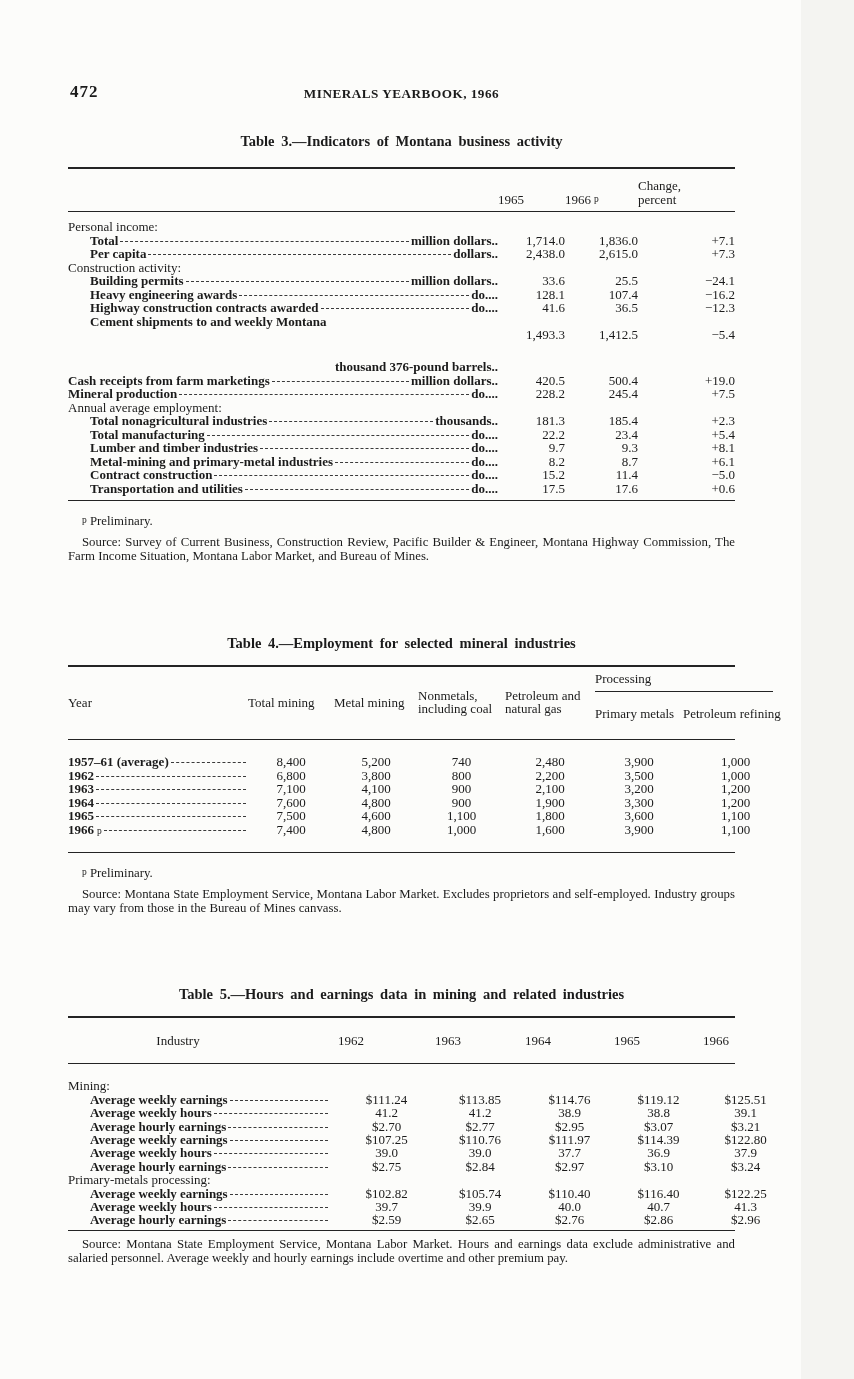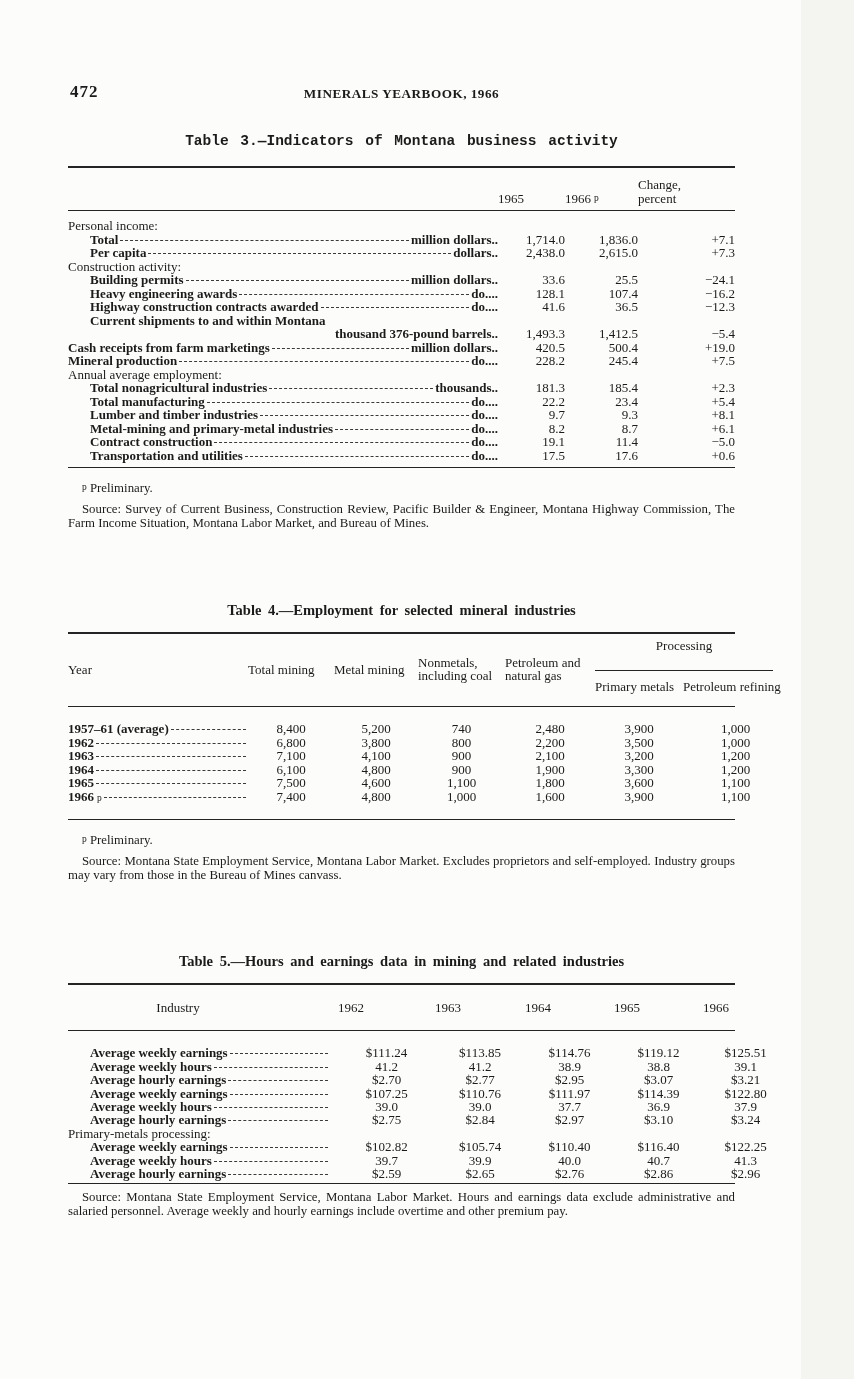--- a/index.html
+++ b/index.html
@@ -10,21 +10,21 @@
     font-size:13px;
   }
   .content{padding:86px 66px 0 68px;}
 
   
   .runhead{position:relative;text-align:center;font-weight:700;font-size:13.2px;letter-spacing:.5px;height:20px;}
   .pageno{position:absolute;left:2px;top:-4px;font-size:17px;letter-spacing:1px;}
 
   
   .tbl-title{text-align:center;font-weight:700;font-size:14.5px;word-spacing:3px;margin:0;}
-  #t3-title{margin-top:27px;font-family:Liberation Mono, monospace;}
+  #t3-title{margin-top:27px;}
   #t4-title{margin-top:72px;}
   #t5-title{margin-top:70px;}
 
   
   .rule{border:0;border-top:2px solid #242424;height:0;margin:0;}
   .rule.heavy{border-top-width:2.6px;}
   .rule.thin{border-top-width:1.6px;}
   .mt17{margin-top:17px;} .mt13{margin-top:13px;}
 
   
@@ -37,30 +37,30 @@
   .sup{font-size:9.5px;vertical-align:2px;}
   .mk{margin-left:3px;}
   .hcell{text-align:left;line-height:13.5px;}
 
   
   .t3-grid{display:grid;grid-template-columns:1fr 67px 73px 97px;}
   .t3-head{align-items:end;padding:7px 0 5px;min-height:30px;}
   .t3-body{padding:8px 0 5px;}
   .t3-row{line-height:13.5px;}
   .t3-grid .num{text-align:right;}
-  .unitline{justify-content:flex-end;}
+  .unitline{justify-content:flex-end;margin-top:32px;}
 
   
   .t4-grid{display:grid;grid-template-columns:180px 86px 84px 87px 90px 88px 105px;}
   .t4-head{align-items:center;padding:3px 0 5px;min-height:64px;}
   .t4-body{padding:8px 0 14px;margin-top:7px;}
   .t4-row{line-height:13.5px;}
   .t4-grid .num{text-align:center;}
   .proc{align-self:stretch;display:flex;flex-direction:column;}
-  .proc-head{text-align:center;border-bottom:1.6px solid #242424;margin-right:15px;padding:1px 0 16px;}
+  .proc-head{text-align:left;border-bottom:1.6px solid #242424;margin-right:15px;padding:1px 0 4px;}
   .proc-cols{display:grid;grid-template-columns:88px 105px;flex:1;align-items:center;}
 
   
   .t5-grid{display:grid;grid-template-columns:270px 97px 90px 89px 89px 85px;}
   .t5-head{align-items:center;padding:16px 0;}
   .t5-head .hstub{text-align:center;padding-right:50px;}
   .t5-body{padding:15px 0 3px;}
   .t5-row{line-height:13.4px;}
   .t5-grid .num{text-align:center;}
   .t5-grid .stub{padding-right:8px;}
@@ -149,21 +149,21 @@
               <span class="lbl">Highway construction contracts awarded</span>
               <span class="lead"></span>
               <span class="unit">do....</span>
             </div>
             <div class="num">41.6</div>
             <div class="num">36.5</div>
             <div class="num">−12.3</div>
           </div>
           <div class="t3-grid t3-row">
             <div class="stub ind" style="grid-column: 1 / -1;">
-              <span class="lbl">Current shipments to and within Montana</span>
+              <span class="lbl">Cement shipments to and weekly Montana</span>
             </div>
           </div>
           <div class="t3-grid t3-row">
             <div class="stub unitline">
               <span class="unit">thousand 376-pound barrels..</span>
             </div>
             <div class="num">1,493.3</div>
             <div class="num">1,412.5</div>
             <div class="num">−5.4</div>
           </div>
@@ -229,21 +229,21 @@
             <div class="num">8.2</div>
             <div class="num">8.7</div>
             <div class="num">+6.1</div>
           </div>
           <div class="t3-grid t3-row">
             <div class="stub ind">
               <span class="lbl">Contract construction</span>
               <span class="lead"></span>
               <span class="unit">do....</span>
             </div>
-            <div class="num">19.1</div>
+            <div class="num">15.2</div>
             <div class="num">11.4</div>
             <div class="num">−5.0</div>
           </div>
           <div class="t3-grid t3-row">
             <div class="stub ind">
               <span class="lbl">Transportation and utilities</span>
               <span class="lead"></span>
               <span class="unit">do....</span>
             </div>
             <div class="num">17.5</div>
@@ -315,21 +315,21 @@
             <div class="num">900</div>
             <div class="num">2,100</div>
             <div class="num">3,200</div>
             <div class="num">1,200</div>
           </div>
           <div class="t4-grid t4-row">
             <div class="stub">
               <span class="lbl">1964</span>
               <span class="lead"></span>
             </div>
-            <div class="num">6,100</div>
+            <div class="num">7,600</div>
             <div class="num">4,800</div>
             <div class="num">900</div>
             <div class="num">1,900</div>
             <div class="num">3,300</div>
             <div class="num">1,200</div>
           </div>
           <div class="t4-grid t4-row">
             <div class="stub">
               <span class="lbl">1965</span>
               <span class="lead"></span>
@@ -373,20 +373,23 @@
         <div class="hcell">1962</div>
         <div class="hcell">1963</div>
         <div class="hcell">1964</div>
         <div class="hcell">1965</div>
         <div class="hcell">1966</div>
       </div>
 
       <div class="rule thin"></div>
       <div class="t5-body" id="t5-body">
           <div class="t5-grid t5-row">
+            <div class="stub grouplbl" style="grid-column: 1 / -1;">Mining:</div>
+          </div>
+          <div class="t5-grid t5-row">
             <div class="stub ind">
               <span class="lbl">Average weekly earnings</span>
               <span class="lead"></span>
             </div>
             <div class="num">$111.24</div>
             <div class="num">$113.85</div>
             <div class="num">$114.76</div>
             <div class="num">$119.12</div>
             <div class="num">$125.51</div>
           </div>

